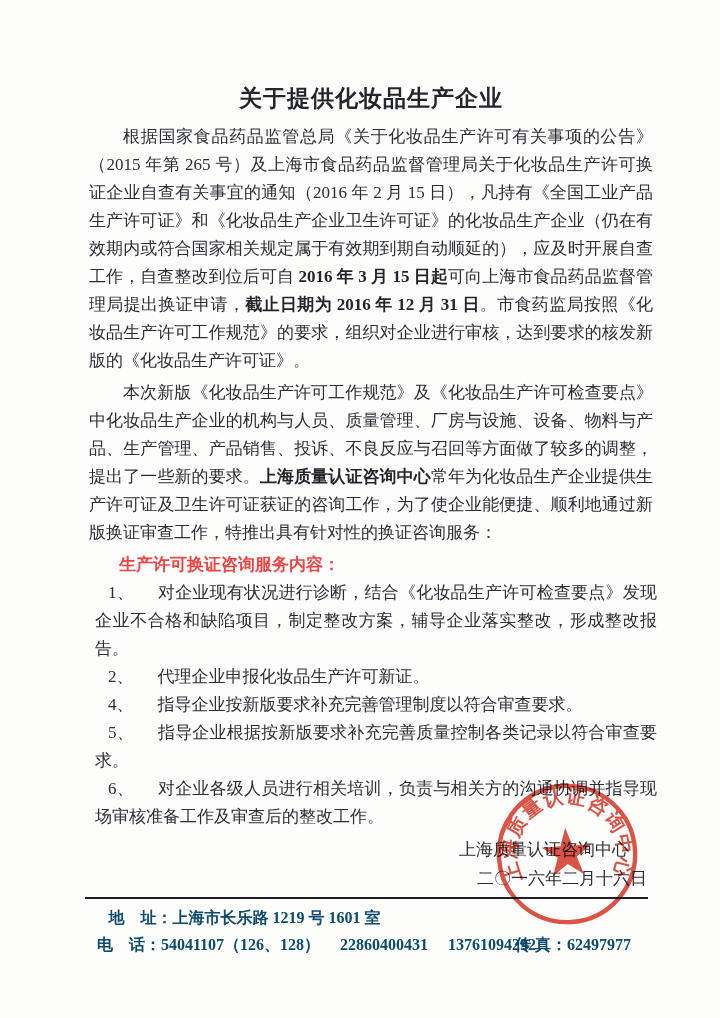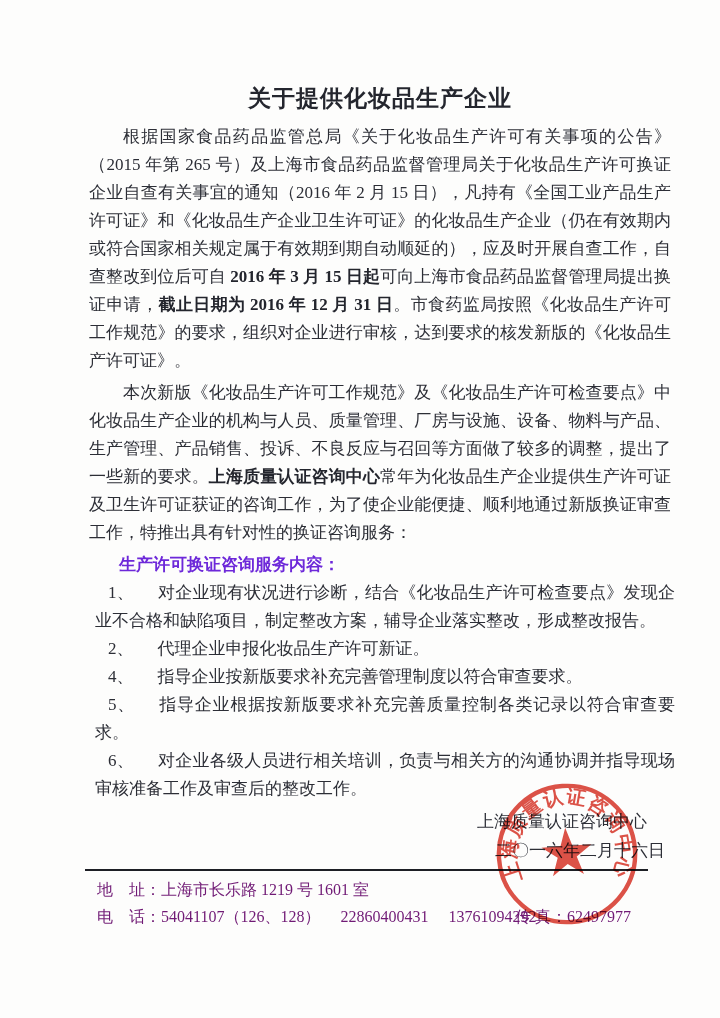--- a/index.html
+++ b/index.html
@@ -5,53 +5,53 @@
   html, body { margin:0; padding:0; }
   body {
     width:720px; height:1018px;
     background:#fdfdfc;
     font-family:"Liberation Serif","DejaVu Serif",serif;
     color:#2c2e36;
     position:relative; overflow:hidden;
   }
   .page {
     position:absolute; inset:0;
-    padding:80px 45px 0 85px;
+    padding:80px 63px 0 85px;
     box-sizing:border-box;
   }
   .title {
     text-align:center; font-weight:700;
     font-size:23px; line-height:37px; letter-spacing:1px;
     color:#24262e; margin:0 0 6px 0;
   }
   .para {
     margin:4px; font-size:17px; line-height:28px;
     text-align:justify; text-indent:2em; color:#2c2e36;
   }
   .b { font-weight:700; color:#23252d; }
   .list-heading {
     margin:0; font-size:17px; line-height:28px;
-    text-indent:2em; font-weight:700; color:#6d28d9;
+    text-indent:2em; font-weight:700; color:#ef4444;
   }
   .list { margin:0; }
   .list-item {
     font-size:17px; line-height:28px; text-align:justify;
     margin-left:10px; text-indent:13px;
   }
   .list-item .num { margin-right:24px; }
   .signature { text-align:right; font-size:17px; line-height:29px; margin-top:4px; }
   .sig-org  { padding-right:28px; }
   .sig-date { padding-right:10px; }
   .rule {
     border:none; border-top:2px solid #1d1f25;
     width:563px; margin:4px 0 0 0;
   }
   .footer {
     padding:5px 0 0 12px;
-    font-weight:400; font-size:16px; line-height:27px; color:#701a75;
+    font-weight:700; font-size:16px; line-height:27px; color:#0c4a6e;text-align:center;
   }
   .footer-row { display:flex; }
   .footer-row .col { white-space:nowrap; }
   .footer-row.r0 .col:first-child { width:295px; }
   .footer-row.r1 .col:first-child { width:418px; }
   .footer-row.r2 .col:first-child { margin-right:40px; }
   .stamp {
     position:absolute; left:494px; top:781px;
     width:146px; height:146px;
     opacity:0.88; mix-blend-mode:multiply;

